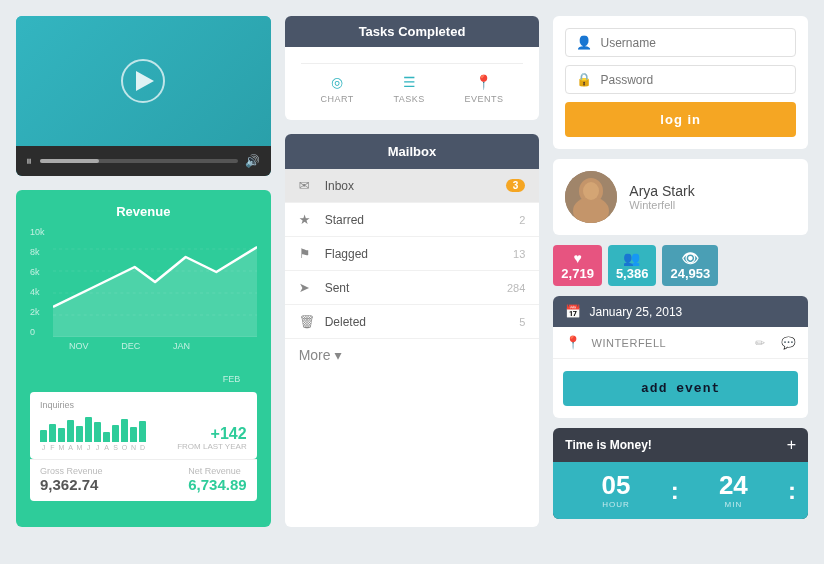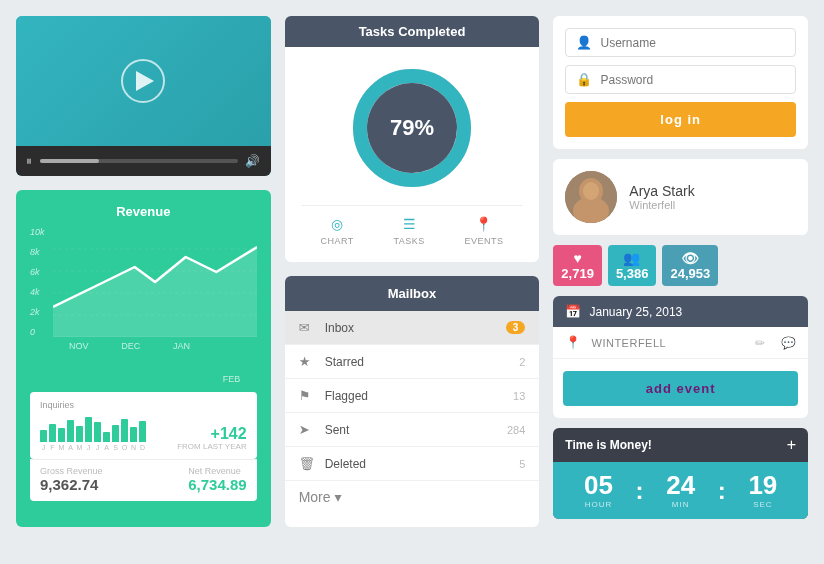--- a/index.html
+++ b/index.html
@@ -369,30 +369,31 @@
       align-items: center;
       padding: 8px 12px;
       gap: 10px;
       border-bottom: 1px solid #f0f0f0;
     }
     .cal-loc-icon { color: #33b5c0; font-size: 13px; }
     .cal-loc-text { font-size: 11px; color: #888; letter-spacing: 0.5px; flex: 1; }
     .cal-action { color: #bbb; font-size: 12px; cursor: pointer; margin-left: 6px; }
     .add-event-btn {
       background: #33b5c0;
-      color: #701a75;
+      color: #0f172a;
       border: none;
       border-radius: 4px;
       padding: 10px;
       font-size: 13px;
       font-weight: 600;
       cursor: pointer;
       width: 100%;
       letter-spacing: 1px;
       margin: 6px 0;
+      font-family: Liberation Mono, monospace;
     }
     
     .countdown-card {
       background: #3a3f4a;
       border-radius: 6px;
       overflow: hidden;
     }
     .countdown-header {
       display: flex;
       align-items: center;
@@ -459,21 +460,21 @@
         <div class="progress-bar">
           <div class="progress-fill"></div>
         </div>
         <span class="volume-icon">🔊</span>
       </div>
     </div>
 
     <div class="revenue-card">
       <div class="revenue-title">Revenue</div>
       <div style="display:flex; gap:4px;">
-        <div style="display:flex; flex-direction:column; justify-content:space-between; height:110px; margin-right:4px;font-style:italic;">
+        <div style="display:flex; flex-direction:column; justify-content:space-between; height:110px; margin-right:4px;">
           <span class="y-label" style="color:rgba(255,255,255,0.7);font-size:9px;">10k</span>
           <span class="y-label" style="color:rgba(255,255,255,0.7);font-size:9px;">8k</span>
           <span class="y-label" style="color:rgba(255,255,255,0.7);font-size:9px;">6k</span>
           <span class="y-label" style="color:rgba(255,255,255,0.7);font-size:9px;">4k</span>
           <span class="y-label" style="color:rgba(255,255,255,0.7);font-size:9px;">2k</span>
           <span class="y-label" style="color:rgba(255,255,255,0.7);font-size:9px;">0</span>
         </div>
         <div style="flex:1;">
           <svg class="chart-svg" viewBox="0 0 200 110" preserveAspectRatio="none" style="height:110px; width:100%;">
             <polyline points="0,80 40,60 80,40 100,55 130,30 160,45 200,20" fill="none" stroke="white" stroke-width="2.5" stroke-linejoin="round"></polyline>
@@ -544,31 +545,20 @@
         </div>
       </div>
     </div>
   </div>
 
   <div class="mid-col">
 
     <div class="tasks-card">
       <div class="tasks-header">Tasks Completed</div>
       <div class="tasks-body">
-        <div class="donut-container">
-          <svg class="donut-svg" viewBox="0 0 130 130">
-
-            <circle cx="65" cy="65" r="52" fill="none" stroke="#e0e0e0" stroke-width="14"></circle>
-
-            <circle cx="65" cy="65" r="52" fill="none" stroke="#33b5c0" stroke-width="14" stroke-dasharray="326 414" stroke-dashoffset="0" stroke-linecap="round"></circle>
-          </svg>
-          <div class="donut-center">
-            <span class="donut-percent">79%</span>
-          </div>
-        </div>
         <div class="tasks-tabs">
           <div class="tasks-tab">
             <span class="tasks-tab-icon">◎</span>
             <span class="tasks-tab-label">CHART</span>
           </div>
           <div class="tasks-tab">
             <span class="tasks-tab-icon">☰</span>
             <span class="tasks-tab-label">TASKS</span>
           </div>
           <div class="tasks-tab">
@@ -682,22 +672,18 @@
         <div class="timer-unit">
           <span class="timer-num">05</span>
           <span class="timer-label">HOUR</span>
         </div>
         <span class="timer-colon">:</span>
         <div class="timer-unit">
           <span class="timer-num">24</span>
           <span class="timer-label">MIN</span>
         </div>
         <span class="timer-colon">:</span>
-        <div class="timer-unit">
-          <span class="timer-num">19</span>
-          <span class="timer-label">SEC</span>
-        </div>
       </div>
     </div>
 
   </div>
 
 </div>
 
 </body></html>

